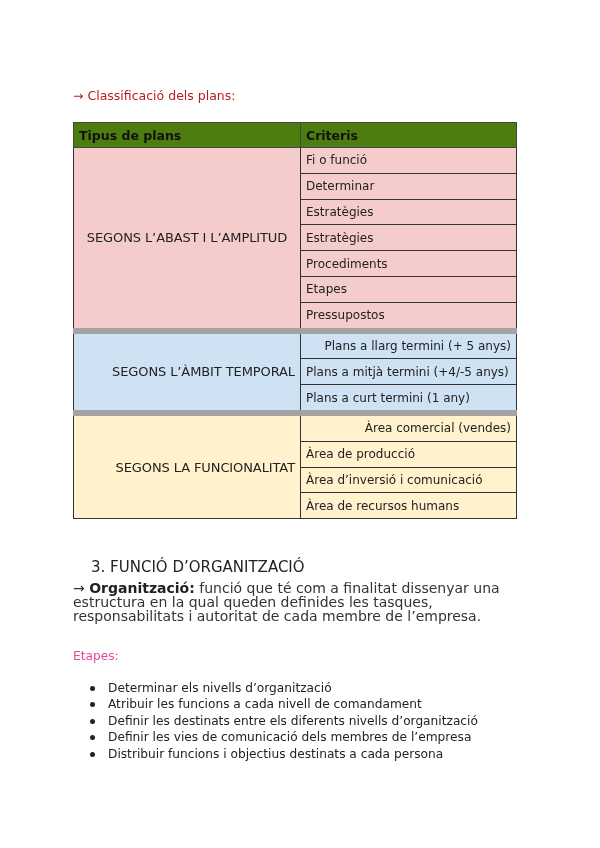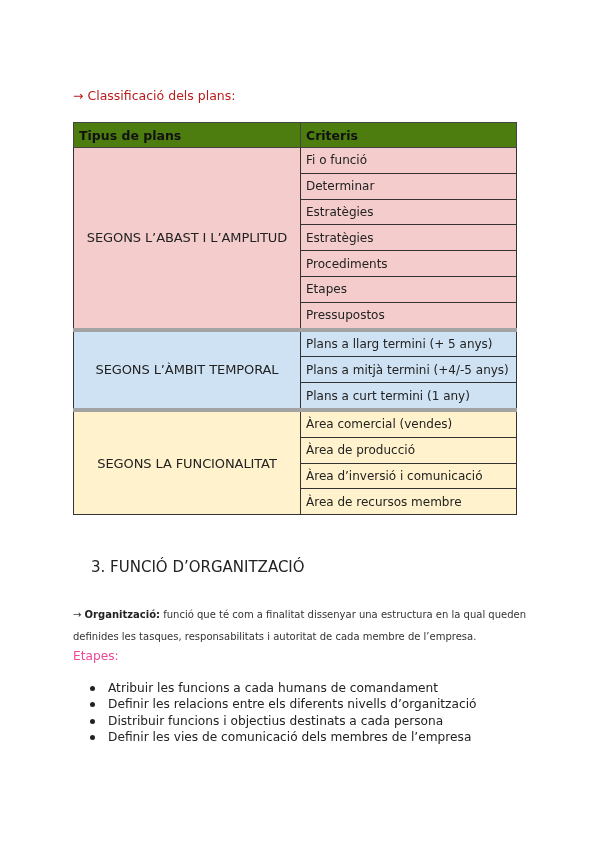--- a/index.html
+++ b/index.html
@@ -8,24 +8,24 @@
   .intro { position:absolute; left:73px; top:88px; font-size:12.5px; color:#b91c1c; }
   table.plans { position:absolute; left:73px; top:122px; width:444px;
                 border-collapse:collapse; font-size:12px; }
   table.plans td { border:1px solid #333; padding:0 5px; height:24.8px; color:#222; }
   table.plans th { border:1px solid #444; padding:0 5px; height:24px; text-align:left;
                    font-weight:bold; font-size:12.5px; background:#4d7c0f; color:#111; }
   td.cat { text-align:center; font-size:13px; letter-spacing:-0.1px; }
   .pink { background:#f4cccc; }
   .blue { background:#cfe2f3; }
   .yellow { background:#fff2cc; }
-  tr.grp-start td { border-top:4px solid #a3a3a3; }
+  tr.grp-start td { border-top:6px solid #a3a3a3;text-align:right; }
   .heading { position:absolute; left:91px; top:558px; font-size:15px; color:#222; }
-  .para { position:absolute; left:73px; top:604px; width:460px; font-size:10px;
-          line-height:22px; color:#333; }
+  .para { position:absolute; left:73px; top:581px; width:460px; font-size:14px;
+          line-height:14px; color:#333; }
   .para b { font-weight:bold; color:#222; }
   .etapes { position:absolute; left:73px; top:649px; font-size:12.2px; color:#ec4899; }
   ul.steps { position:absolute; left:73px; top:680px; margin:0; padding:0; list-style:none;
              font-size:12.2px; line-height:16.4px; color:#222; }
   ul.steps li { position:relative; padding-left:35px; }
   ul.steps li .bullet { position:absolute; left:17px; top:6px; width:5px; height:5px;
                         border-radius:50%; background:#222; }
 </style>
 </head>
 <body>
@@ -80,29 +80,30 @@
     <td class="cat yellow" rowspan="4">SEGONS LA FUNCIONALITAT</td>
     <td>Àrea comercial (vendes)</td>
   </tr>
   <tr class="yellow">
         <td>Àrea de producció</td>
       </tr>
   <tr class="yellow">
         <td>Àrea d’inversió i comunicació</td>
       </tr>
   <tr class="yellow">
-        <td>Àrea de recursos membre</td>
+        <td>Àrea de recursos humans</td>
       </tr>
 </tbody>
   </table>
 
 <div class="heading">3. FUNCIÓ D’ORGANITZACIÓ</div>
 
 <div class="para"><span>→</span> <b>Organització:</b><span> funció que té com a finalitat dissenyar una estructura en la qual queden definides les tasques, responsabilitats i autoritat de cada membre de l’empresa.</span></div>
 
 <div class="etapes">Etapes:</div>
 
 <ul class="steps">
-  <li><span class="bullet"></span><span>Atribuir les funcions a cada humans de comandament</span></li>
-  <li><span class="bullet"></span><span>Definir les relacions entre els diferents nivells d’organització</span></li>
+  <li><span class="bullet"></span><span>Determinar els nivells d’organització</span></li>
+  <li><span class="bullet"></span><span>Atribuir les funcions a cada nivell de comandament</span></li>
+  <li><span class="bullet"></span><span>Definir les destinats entre els diferents nivells d’organització</span></li>
+  <li><span class="bullet"></span><span>Definir les vies de comunicació dels membres de l’empresa</span></li>
   <li><span class="bullet"></span><span>Distribuir funcions i objectius destinats a cada persona</span></li>
-  <li><span class="bullet"></span><span>Definir les vies de comunicació dels membres de l’empresa</span></li>
 </ul>
 
 </body></html>

